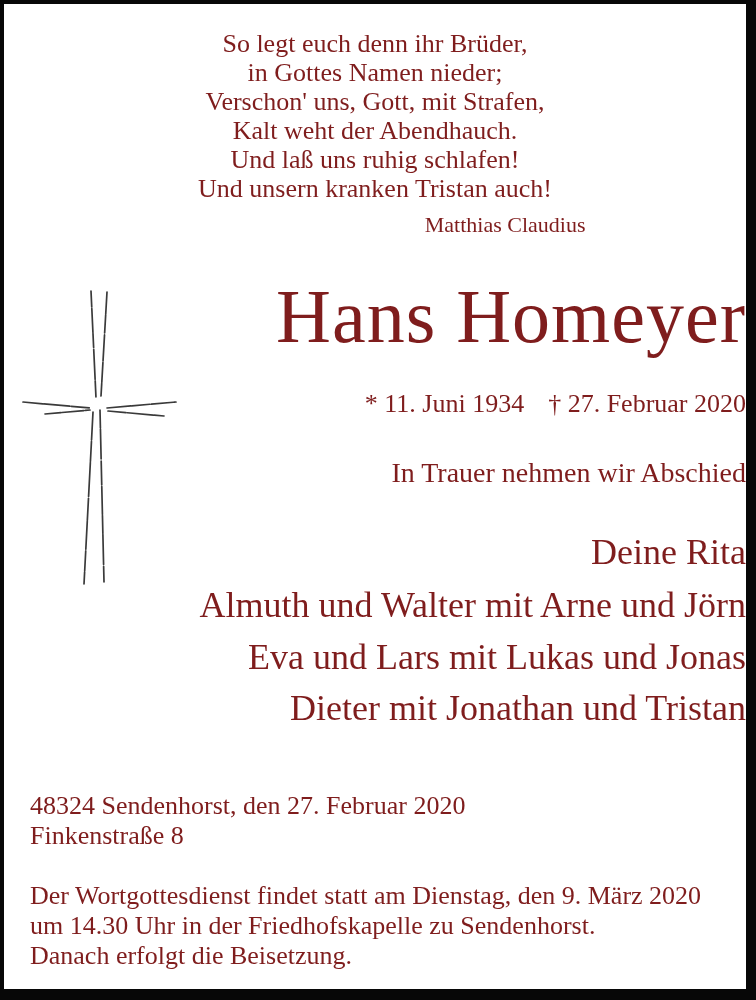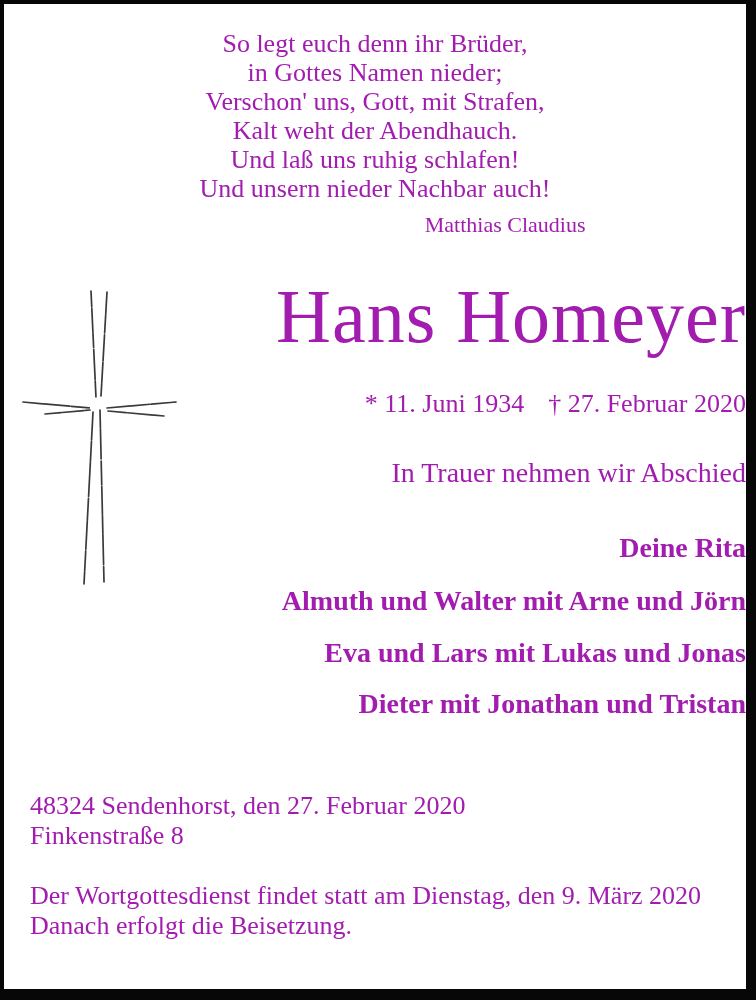--- a/index.html
+++ b/index.html
@@ -10,21 +10,21 @@
   .notice {
     position: relative;
     width: 756px;
     height: 1000px;
     box-sizing: border-box;
     background: #ffffff;
     border-style: solid;
     border-color: #070707;
     border-width: 4px 10px 11px 4px;
     font-family: "Liberation Serif", "DejaVu Serif", serif;
-    color: #a21caf;
+    color: #7f1d1d;
     overflow: hidden;
   }
   
   .poem-block {
     position: absolute;
     top: 25px;
     left: 0;
     right: 0;
     text-align: center;
   }
@@ -76,23 +76,22 @@
   .mourning-intro {
     top: 455px;
     font-size: 28px;
     line-height: 1;
   }
   .family-0 { top: 530px; }
   .family-1 { top: 583px; }
   .family-2 { top: 635px; }
   .family-3 { top: 686px; }
   .family-line {
-    font-size: 28px;
+    font-size: 36px;
     line-height: 1;
-    font-weight: bold;
   }
   
   .footer-block {
     position: absolute;
     left: 26px;
     font-size: 26px;
     line-height: 30px;
     text-align: left;
   }
   .address-block { top: 787px; }
@@ -104,21 +103,21 @@
 
 <div class="notice">
 
   <div class="poem-block">
     <div class="poem-inner">
       <div class="poem-line">So legt euch denn ihr Brüder,</div>
       <div class="poem-line">in Gottes Namen nieder;</div>
       <div class="poem-line">Verschon' uns, Gott, mit Strafen,</div>
       <div class="poem-line">Kalt weht der Abendhauch.</div>
       <div class="poem-line">Und laß uns ruhig schlafen!</div>
-      <div class="poem-line">Und unsern nieder Nachbar auch!</div>
+      <div class="poem-line">Und unsern kranken Tristan auch!</div>
       <div class="poem-attribution">Matthias Claudius</div>
     </div>
   </div>
 
   <div class="cross-wrap">
     <svg width="170" height="310" viewBox="0 0 170 310" xmlns="http://www.w3.org/2000/svg">
       <g stroke="#3a3a3a" stroke-width="1.7" stroke-linecap="round" fill="none">
 
         <path d="M77,8 L82,115" stroke-dasharray="16 1.5 24 1 14 2 30 1.5"></path>
         <path d="M93,9 L87,113" stroke-dasharray="22 1 18 2 26 1.5 20 1"></path>
@@ -148,16 +147,17 @@
   <div class="center-line family-line family-2">Eva und Lars mit Lukas und Jonas</div>
   <div class="center-line family-line family-3">Dieter mit Jonathan und Tristan</div>
 
   <div class="footer-block address-block">
     <div class="footer-line">48324 Sendenhorst, den 27. Februar 2020</div>
     <div class="footer-line">Finkenstraße 8</div>
   </div>
 
   <div class="footer-block service-block">
     <div class="footer-line">Der Wortgottesdienst findet statt am Dienstag, den 9. März 2020</div>
+    <div class="footer-line">um 14.30 Uhr in der Friedhofskapelle zu Sendenhorst.</div>
     <div class="footer-line">Danach erfolgt die Beisetzung.</div>
   </div>
 
 </div>
 
 </body></html>

